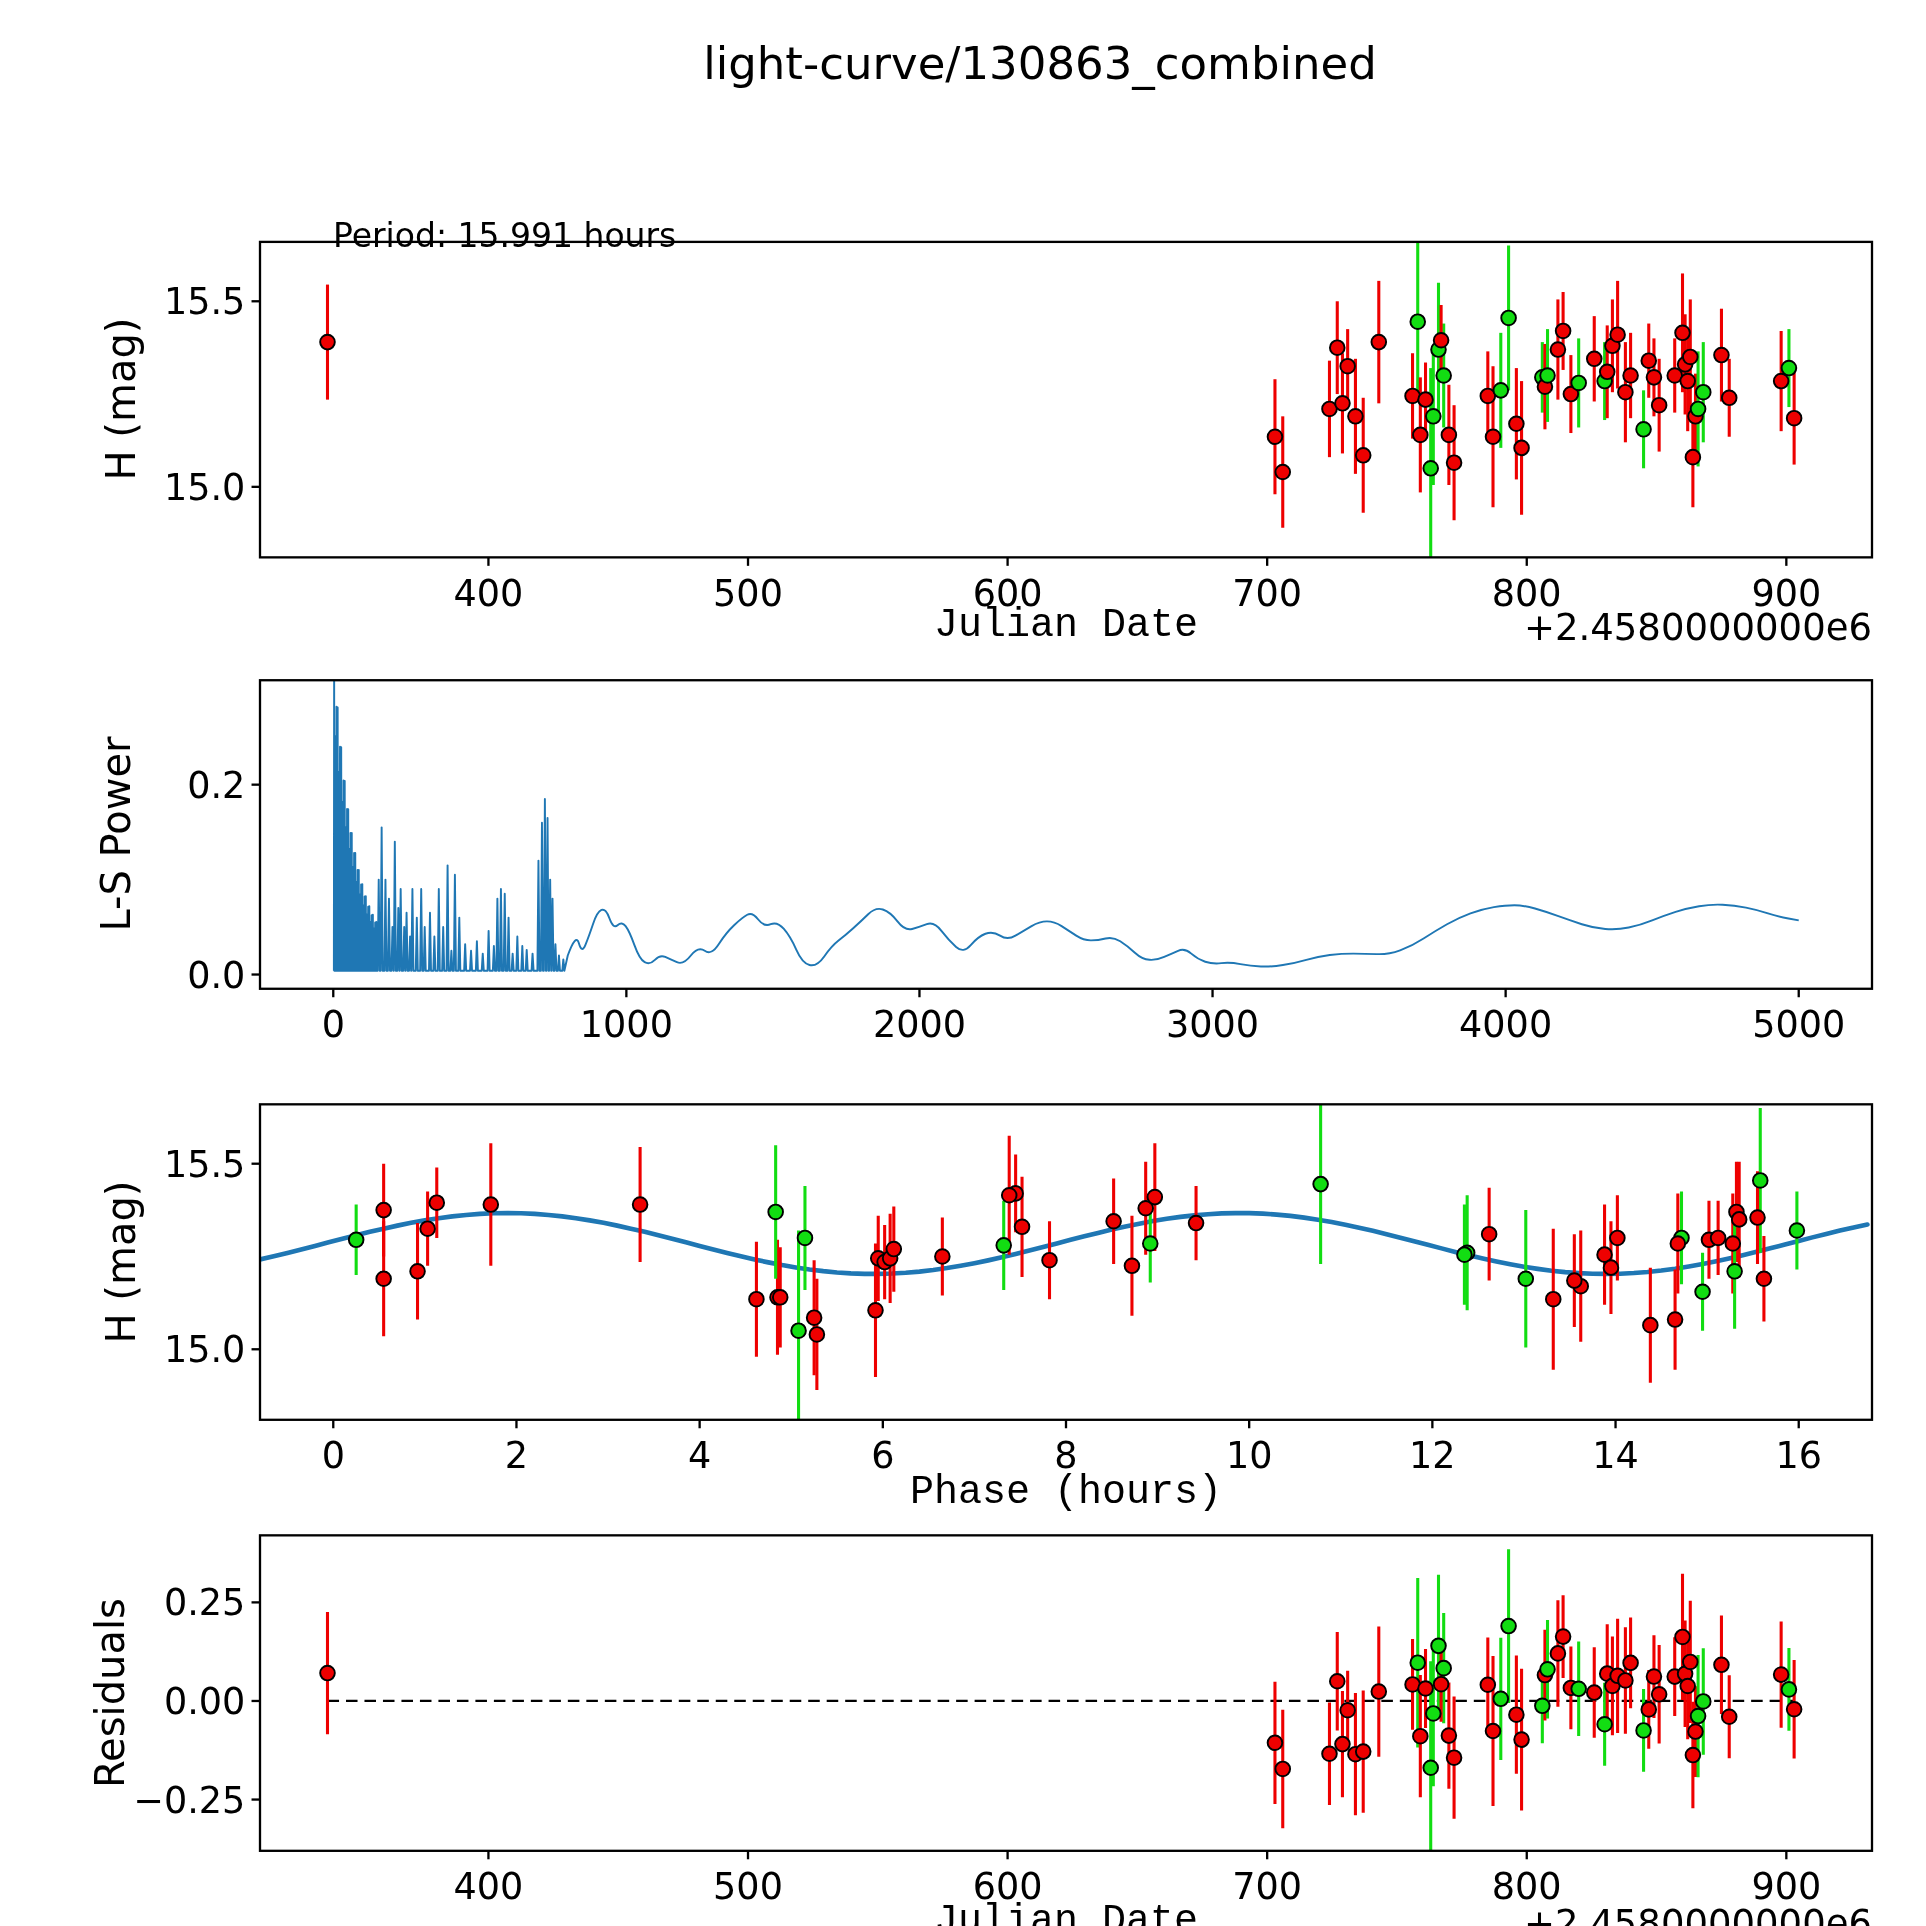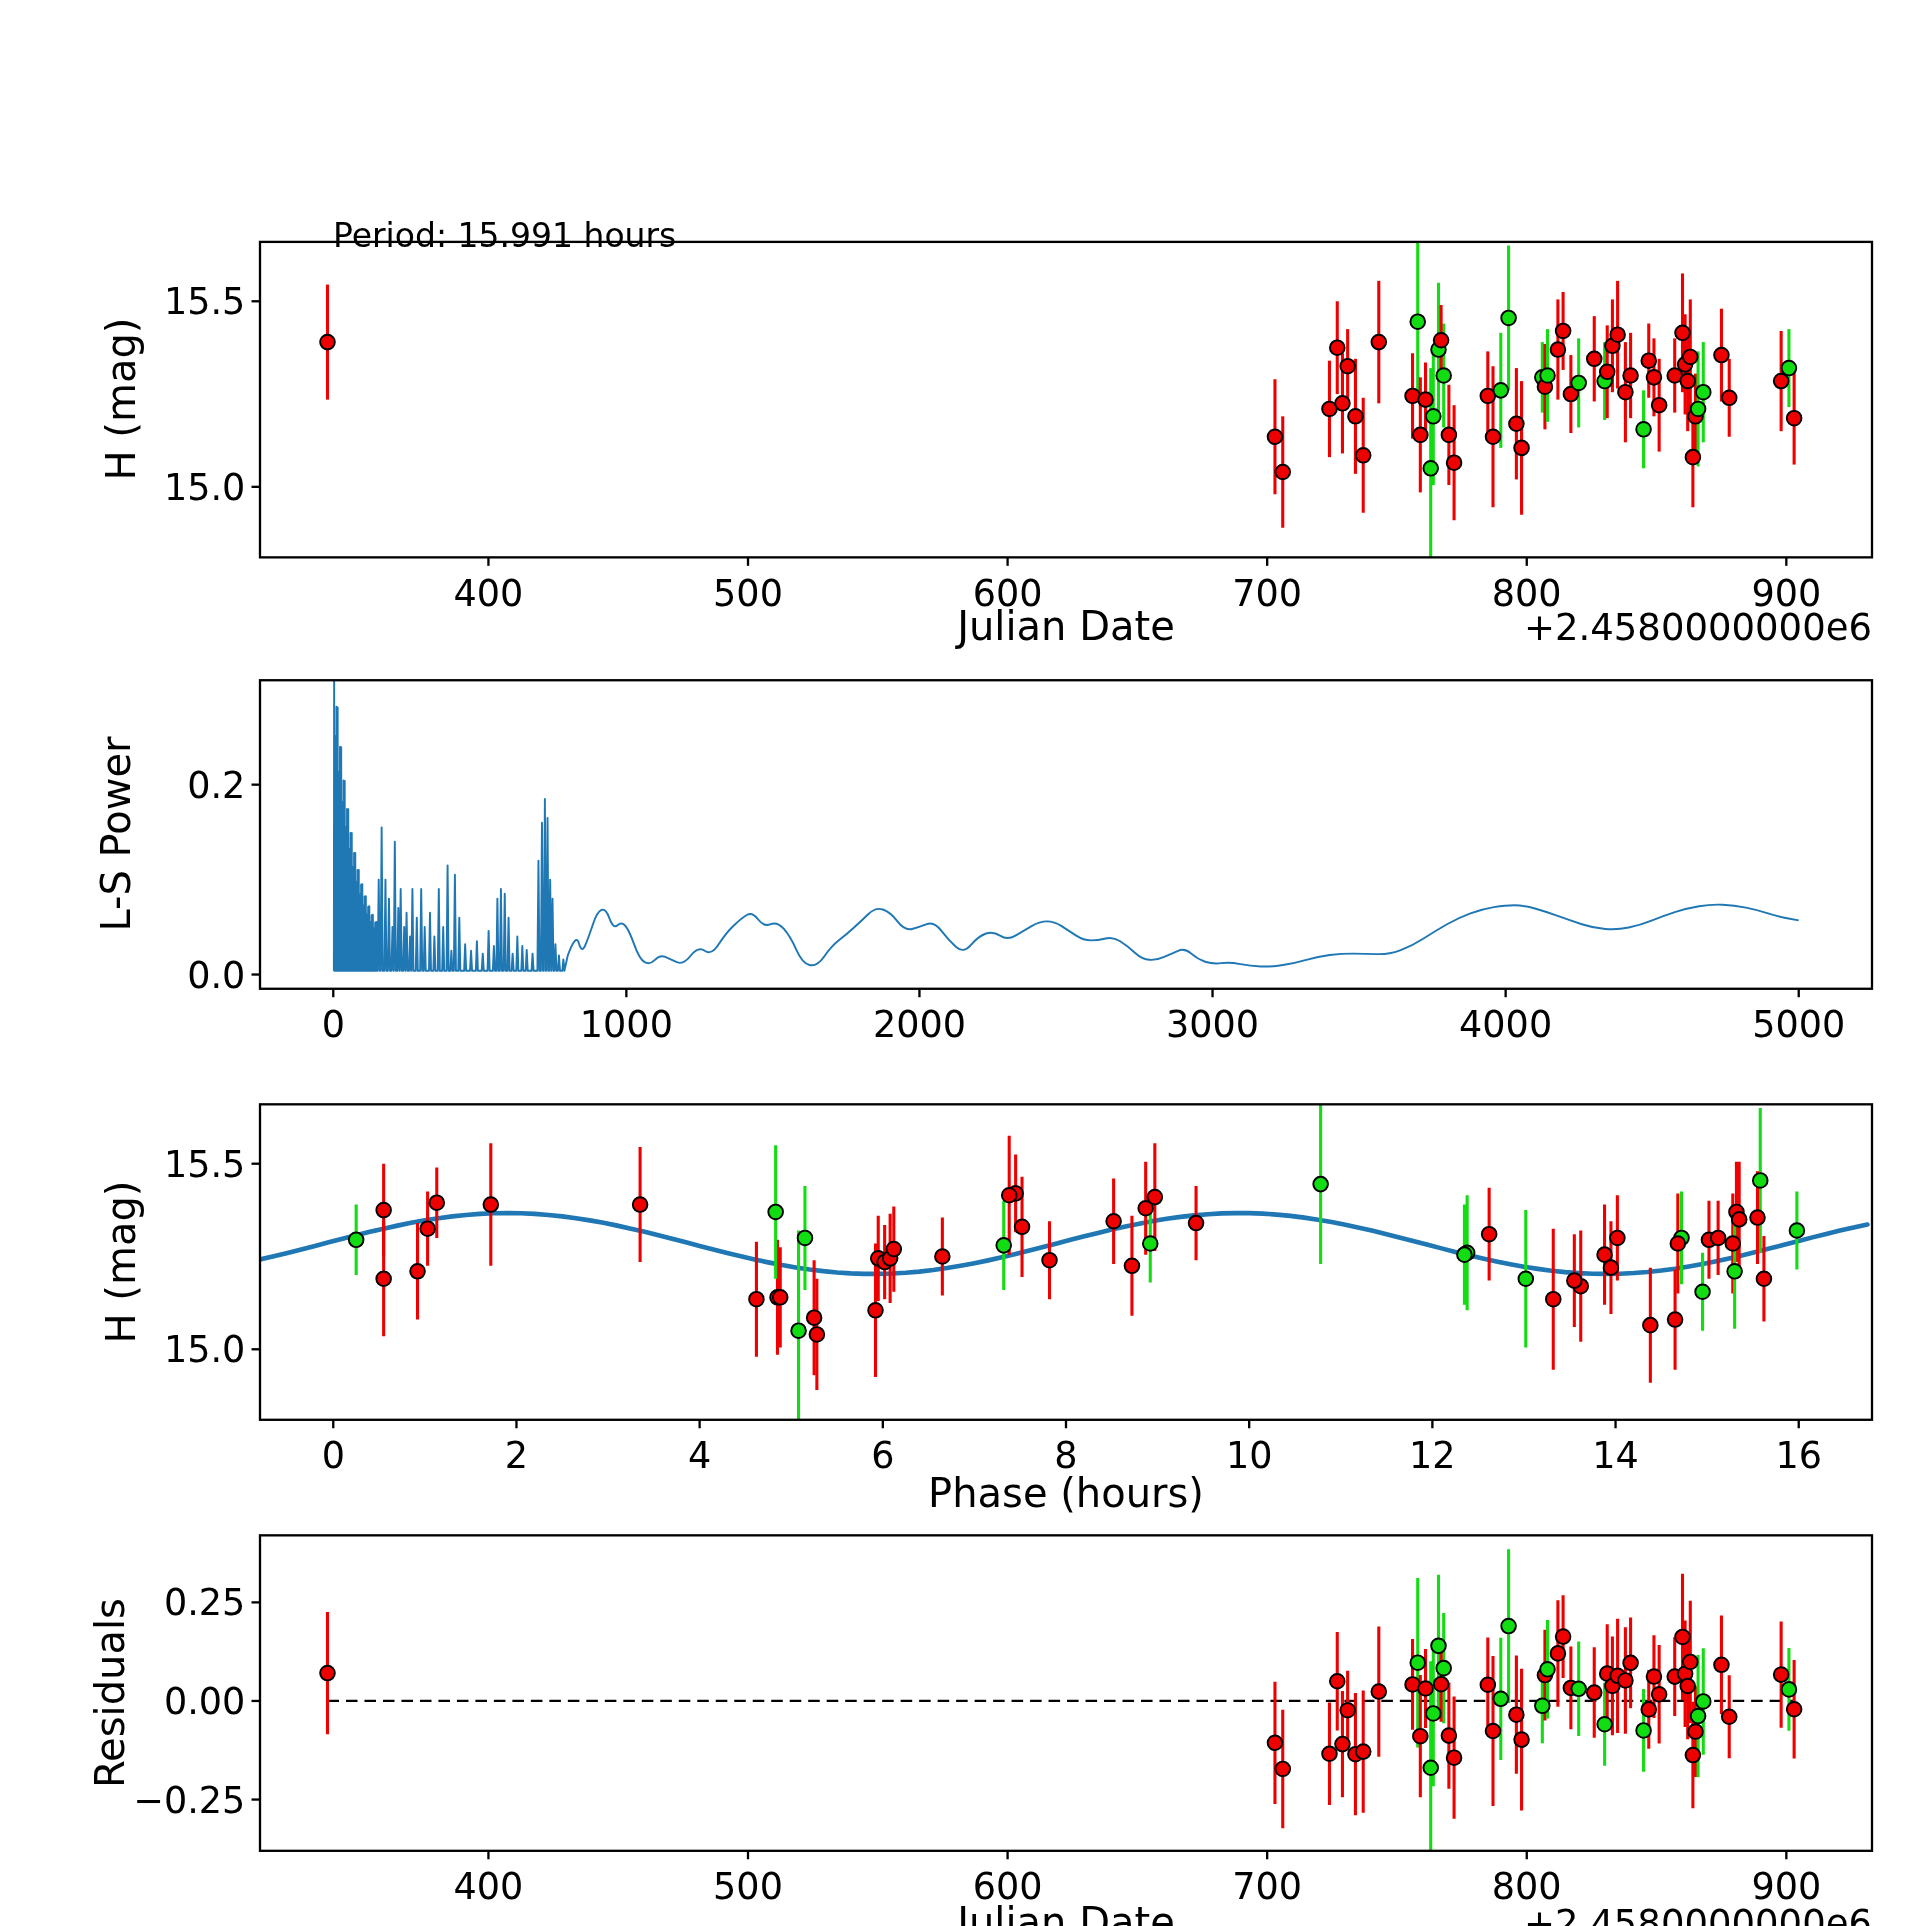--- a/index.html
+++ b/index.html
@@ -1,21 +1,21 @@
 <!DOCTYPE html>
 <html style="font-size:6.2px"><head>
 <meta charset="utf-8">
 <style>
   html,body{margin:0;padding:0;background:#fff;}
   .fig{position:relative;width:2080px;height:2080px;background:#ffffff;
        font-family:"DejaVu Sans","Liberation Sans",sans-serif;color:#000;overflow:hidden;}
   .fig-title{position:absolute;left:1040px;top:37px;transform:translateX(-50%);
              font-size:45px;white-space:nowrap;}
   .period-note{position:absolute;left:333px;top:216px;font-size:33px;white-space:nowrap;}
-  .xlab{position:absolute;transform:translateX(-50%);font-size:40px;white-space:nowrap;}
+  .xlab{position:absolute;transform:translateX(-50%);font-size:40px;white-space:nowrap;font-family:Liberation Mono, monospace;}
   .ylab{position:absolute;transform:translate(-50%,-50%) rotate(-90deg);
         font-size:40px;white-space:nowrap;}
   .offset{position:absolute;transform:translateX(-100%);font-size:37px;white-space:nowrap;text-align:center;}
   svg{position:absolute;left:0;top:0;}
 </style>
 </head>
 <body>
 
 <div class="fig">
   <svg id="figure-svg" width="2080" height="2080" viewBox="0 0 5400 5400">
@@ -477,20 +477,21 @@
           <circle cx="4469.130434782609" cy="4322.013668154664" r="19" fill="#ee0000" stroke="#000000" stroke-width="5"></circle>
           <circle cx="4489.347826086957" cy="4456.99190501135" r="19" fill="#ee0000" stroke="#000000" stroke-width="5"></circle>
           <circle cx="4624.130434782608" cy="4347.5671598174085" r="19" fill="#ee0000" stroke="#000000" stroke-width="5"></circle>
           <circle cx="4644.347826086956" cy="4385.936197706144" r="19" fill="#12dd12" stroke="#000000" stroke-width="5"></circle>
           <circle cx="4657.826086956522" cy="4437.438015767041" r="19" fill="#ee0000" stroke="#000000" stroke-width="5"></circle>
         </g>
         <rect x="675" y="3986" width="4185" height="819" fill="none" stroke="#000000" stroke-width="6"></rect>
       </g>
     </svg>
 
+  <div class="fig-title">light-curve/130863_combined</div>
   <div class="period-note">Period: 15.991 hours</div>
 
   <div class="ylab" style="left:121px;top:399px;">H (mag)</div>
   <div class="xlab" style="left:1066px;top:603px;">Julian Date</div>
   <div class="offset" style="left:1872px;top:606px;">+2.4580000000e6</div>
 
   <div class="ylab" style="left:116px;top:834px;">L-S Power</div>
 
   <div class="ylab" style="left:121px;top:1262px;">H (mag)</div>
   <div class="xlab" style="left:1066px;top:1470px;">Phase (hours)</div>

